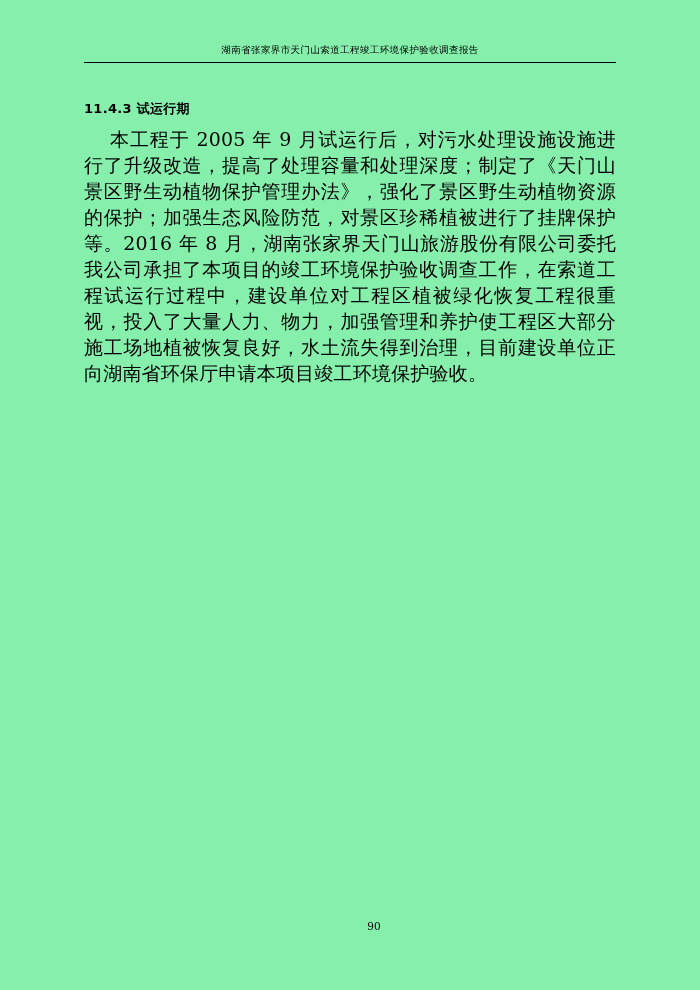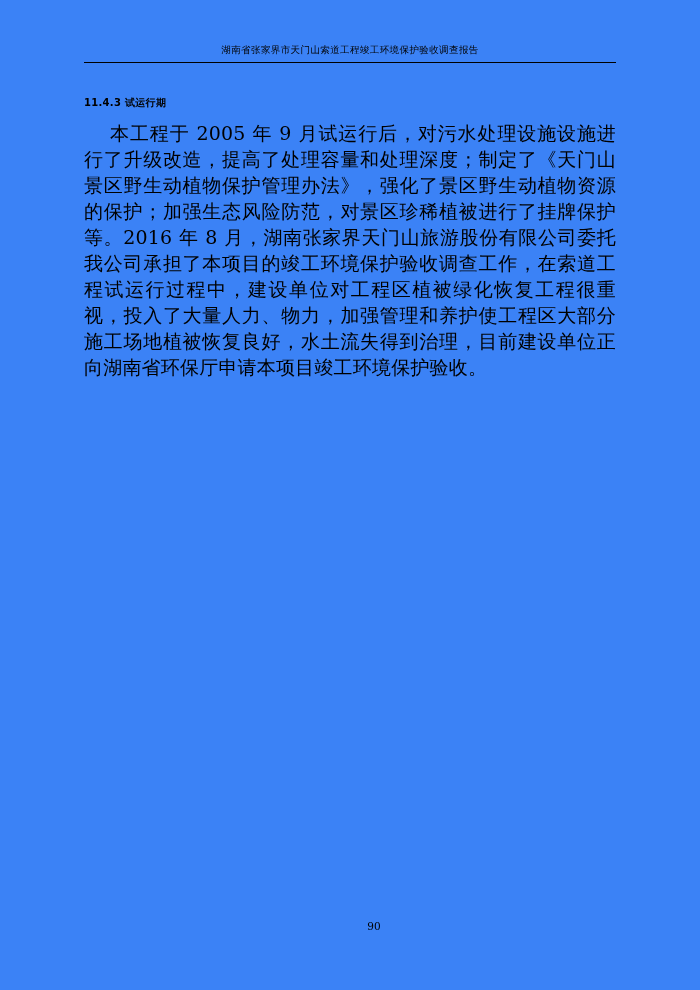--- a/index.html
+++ b/index.html
@@ -3,21 +3,21 @@
 <meta charset="utf-8">
 <style>
   html, body {
     margin: 0;
     padding: 0;
     background: #f0f0f0;
   }
   .page {
     width: 700px;
     height: 990px;
-    background: #3b82f6;
+    background: #86efac;
     position: relative;
     margin: 0 auto;
     box-sizing: border-box;
     font-family: "DejaVu Serif", "Liberation Serif", serif;
     color: #000000;
     overflow: hidden;
   }
   .header {
     position: absolute;
     top: 44px;
@@ -38,23 +38,23 @@
     border-bottom: 1px solid #000;
     height: 0;
   }
   .content {
     position: absolute;
     top: 82px;
     left: 84px;
     right: 84px;
   }
   .section-heading {
-    font-size: 10px;
+    font-size: 13px;
     line-height: 22px;
-    margin: 10px 0 6px 0;
+    margin: 16px 0 6px 0;
     font-family: "DejaVu Sans", "Liberation Sans", sans-serif;
     letter-spacing: 0.3px;
   }
   .body-para {
     font-size: 19px;
     line-height: 26px;
     text-align: justify;
     text-justify: inter-ideograph;
     text-indent: 26px;
     margin: 0;

